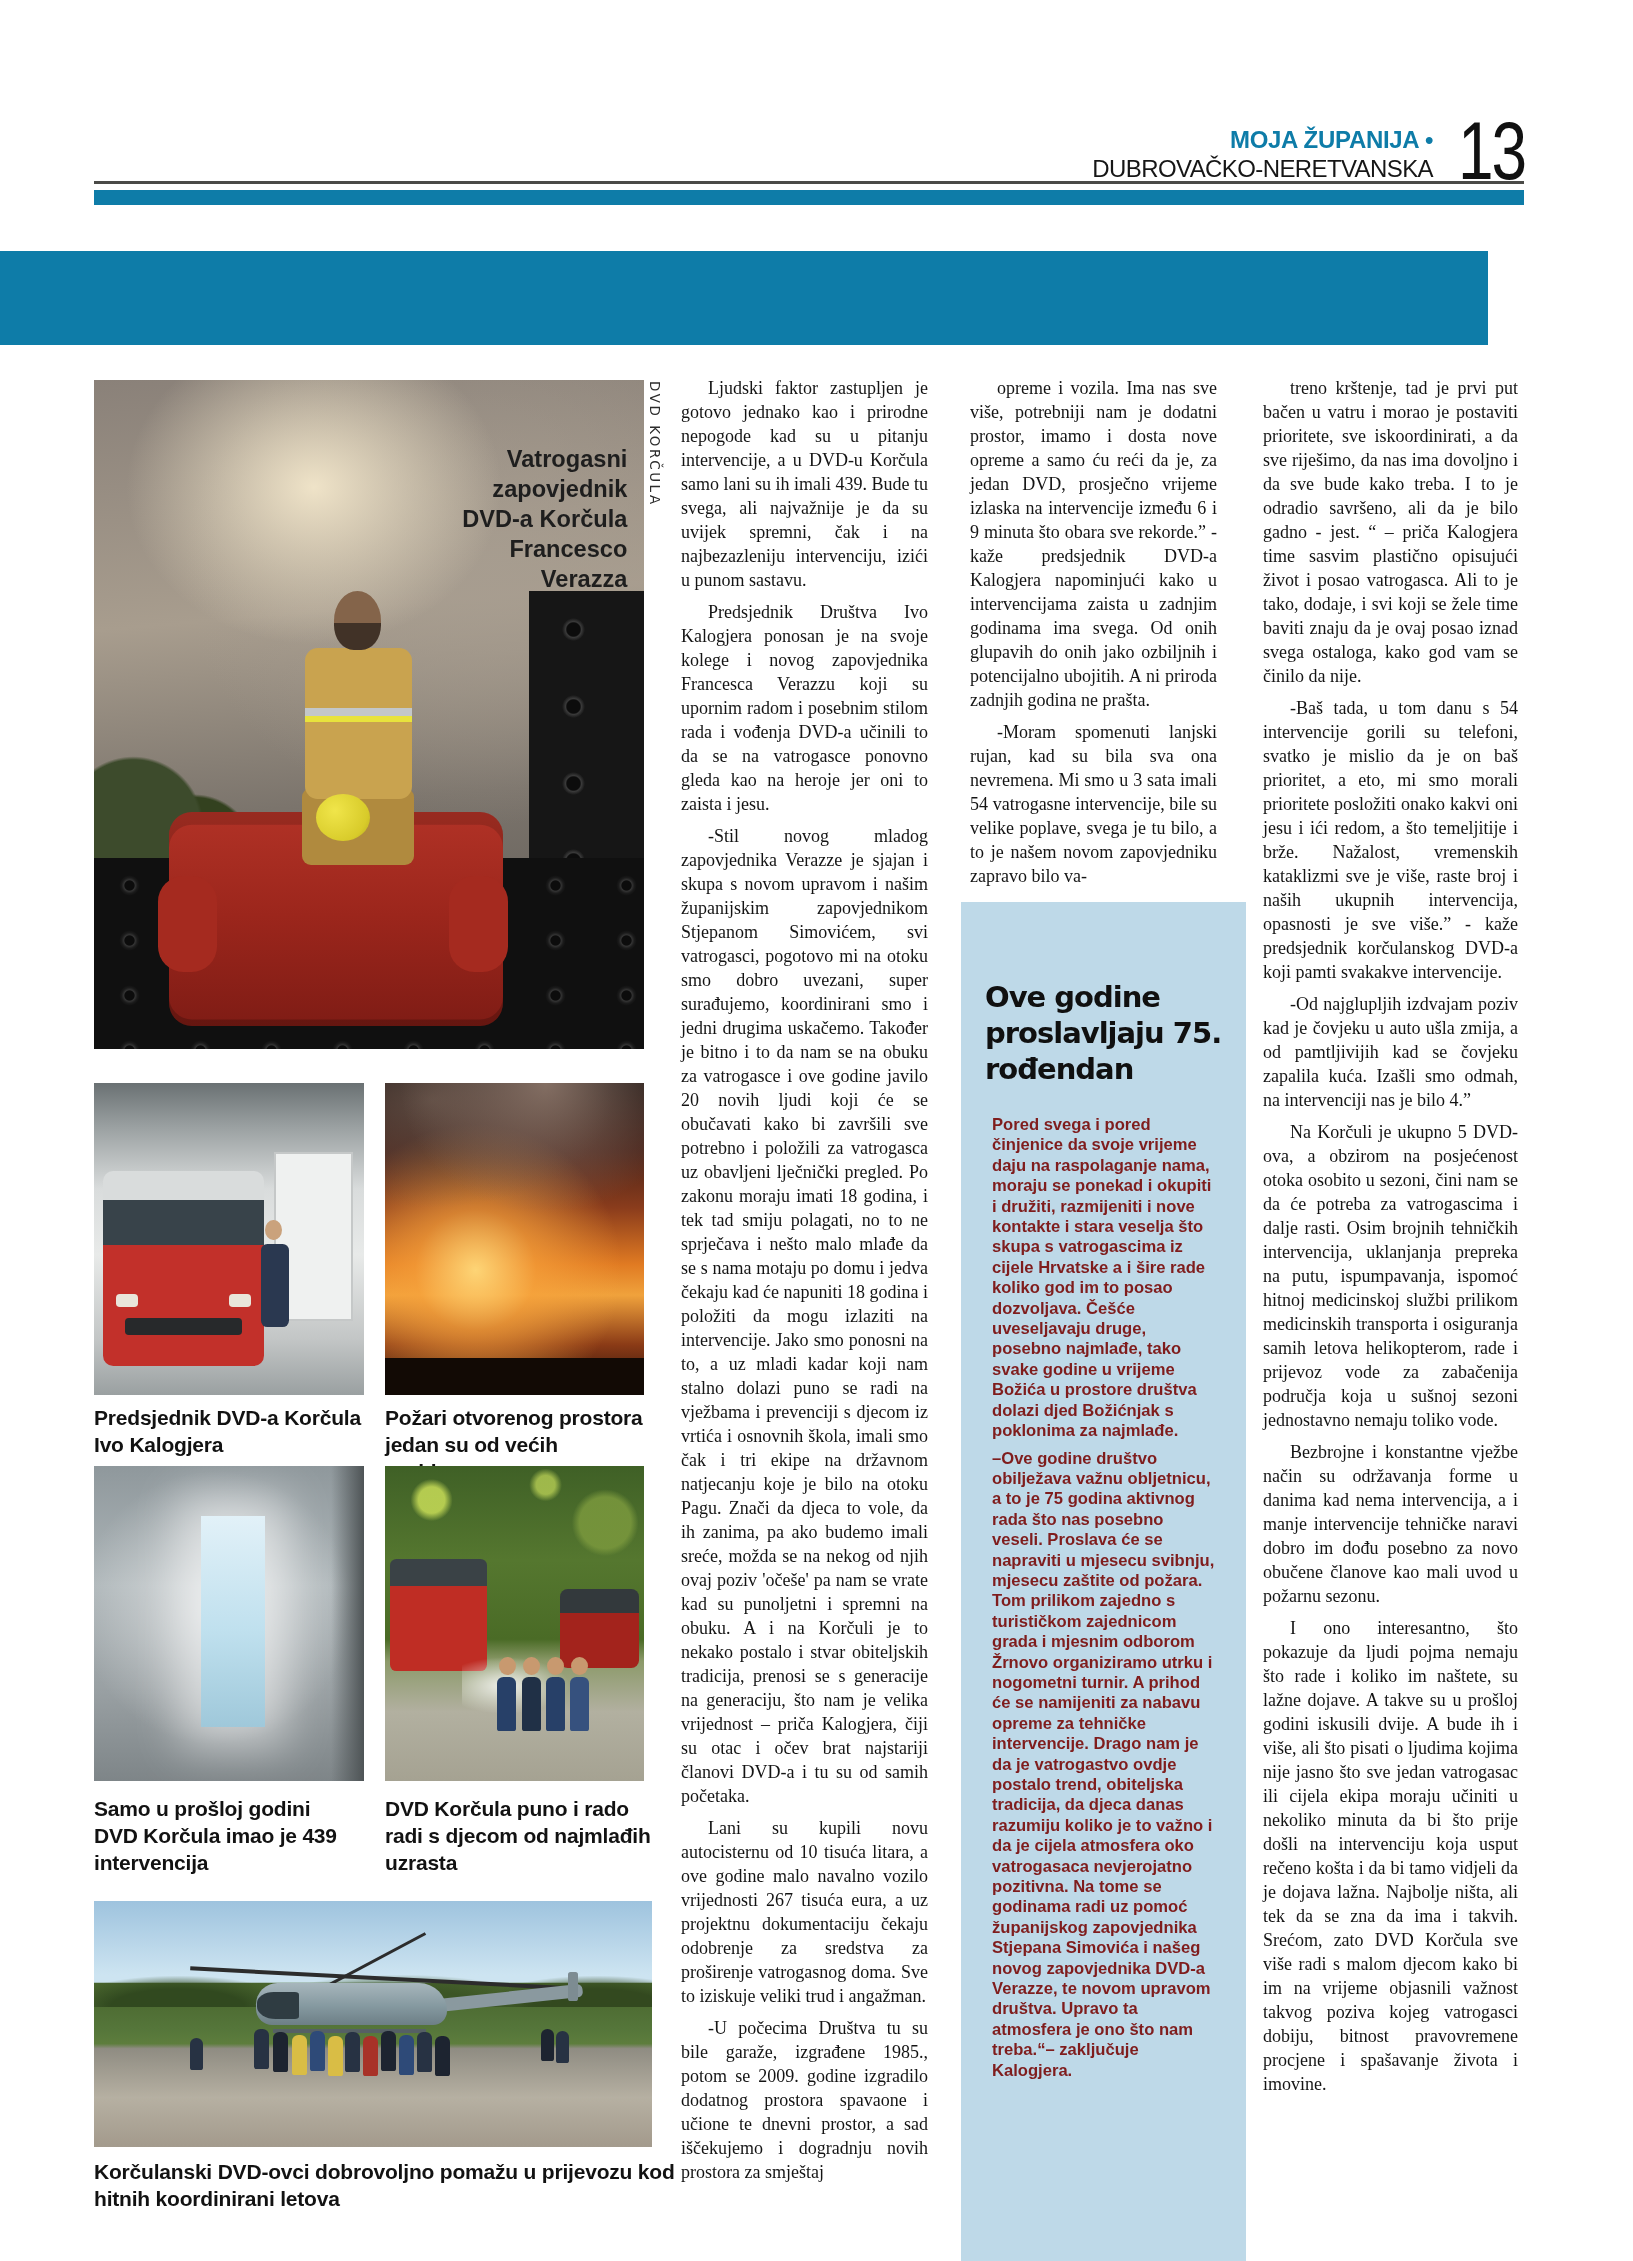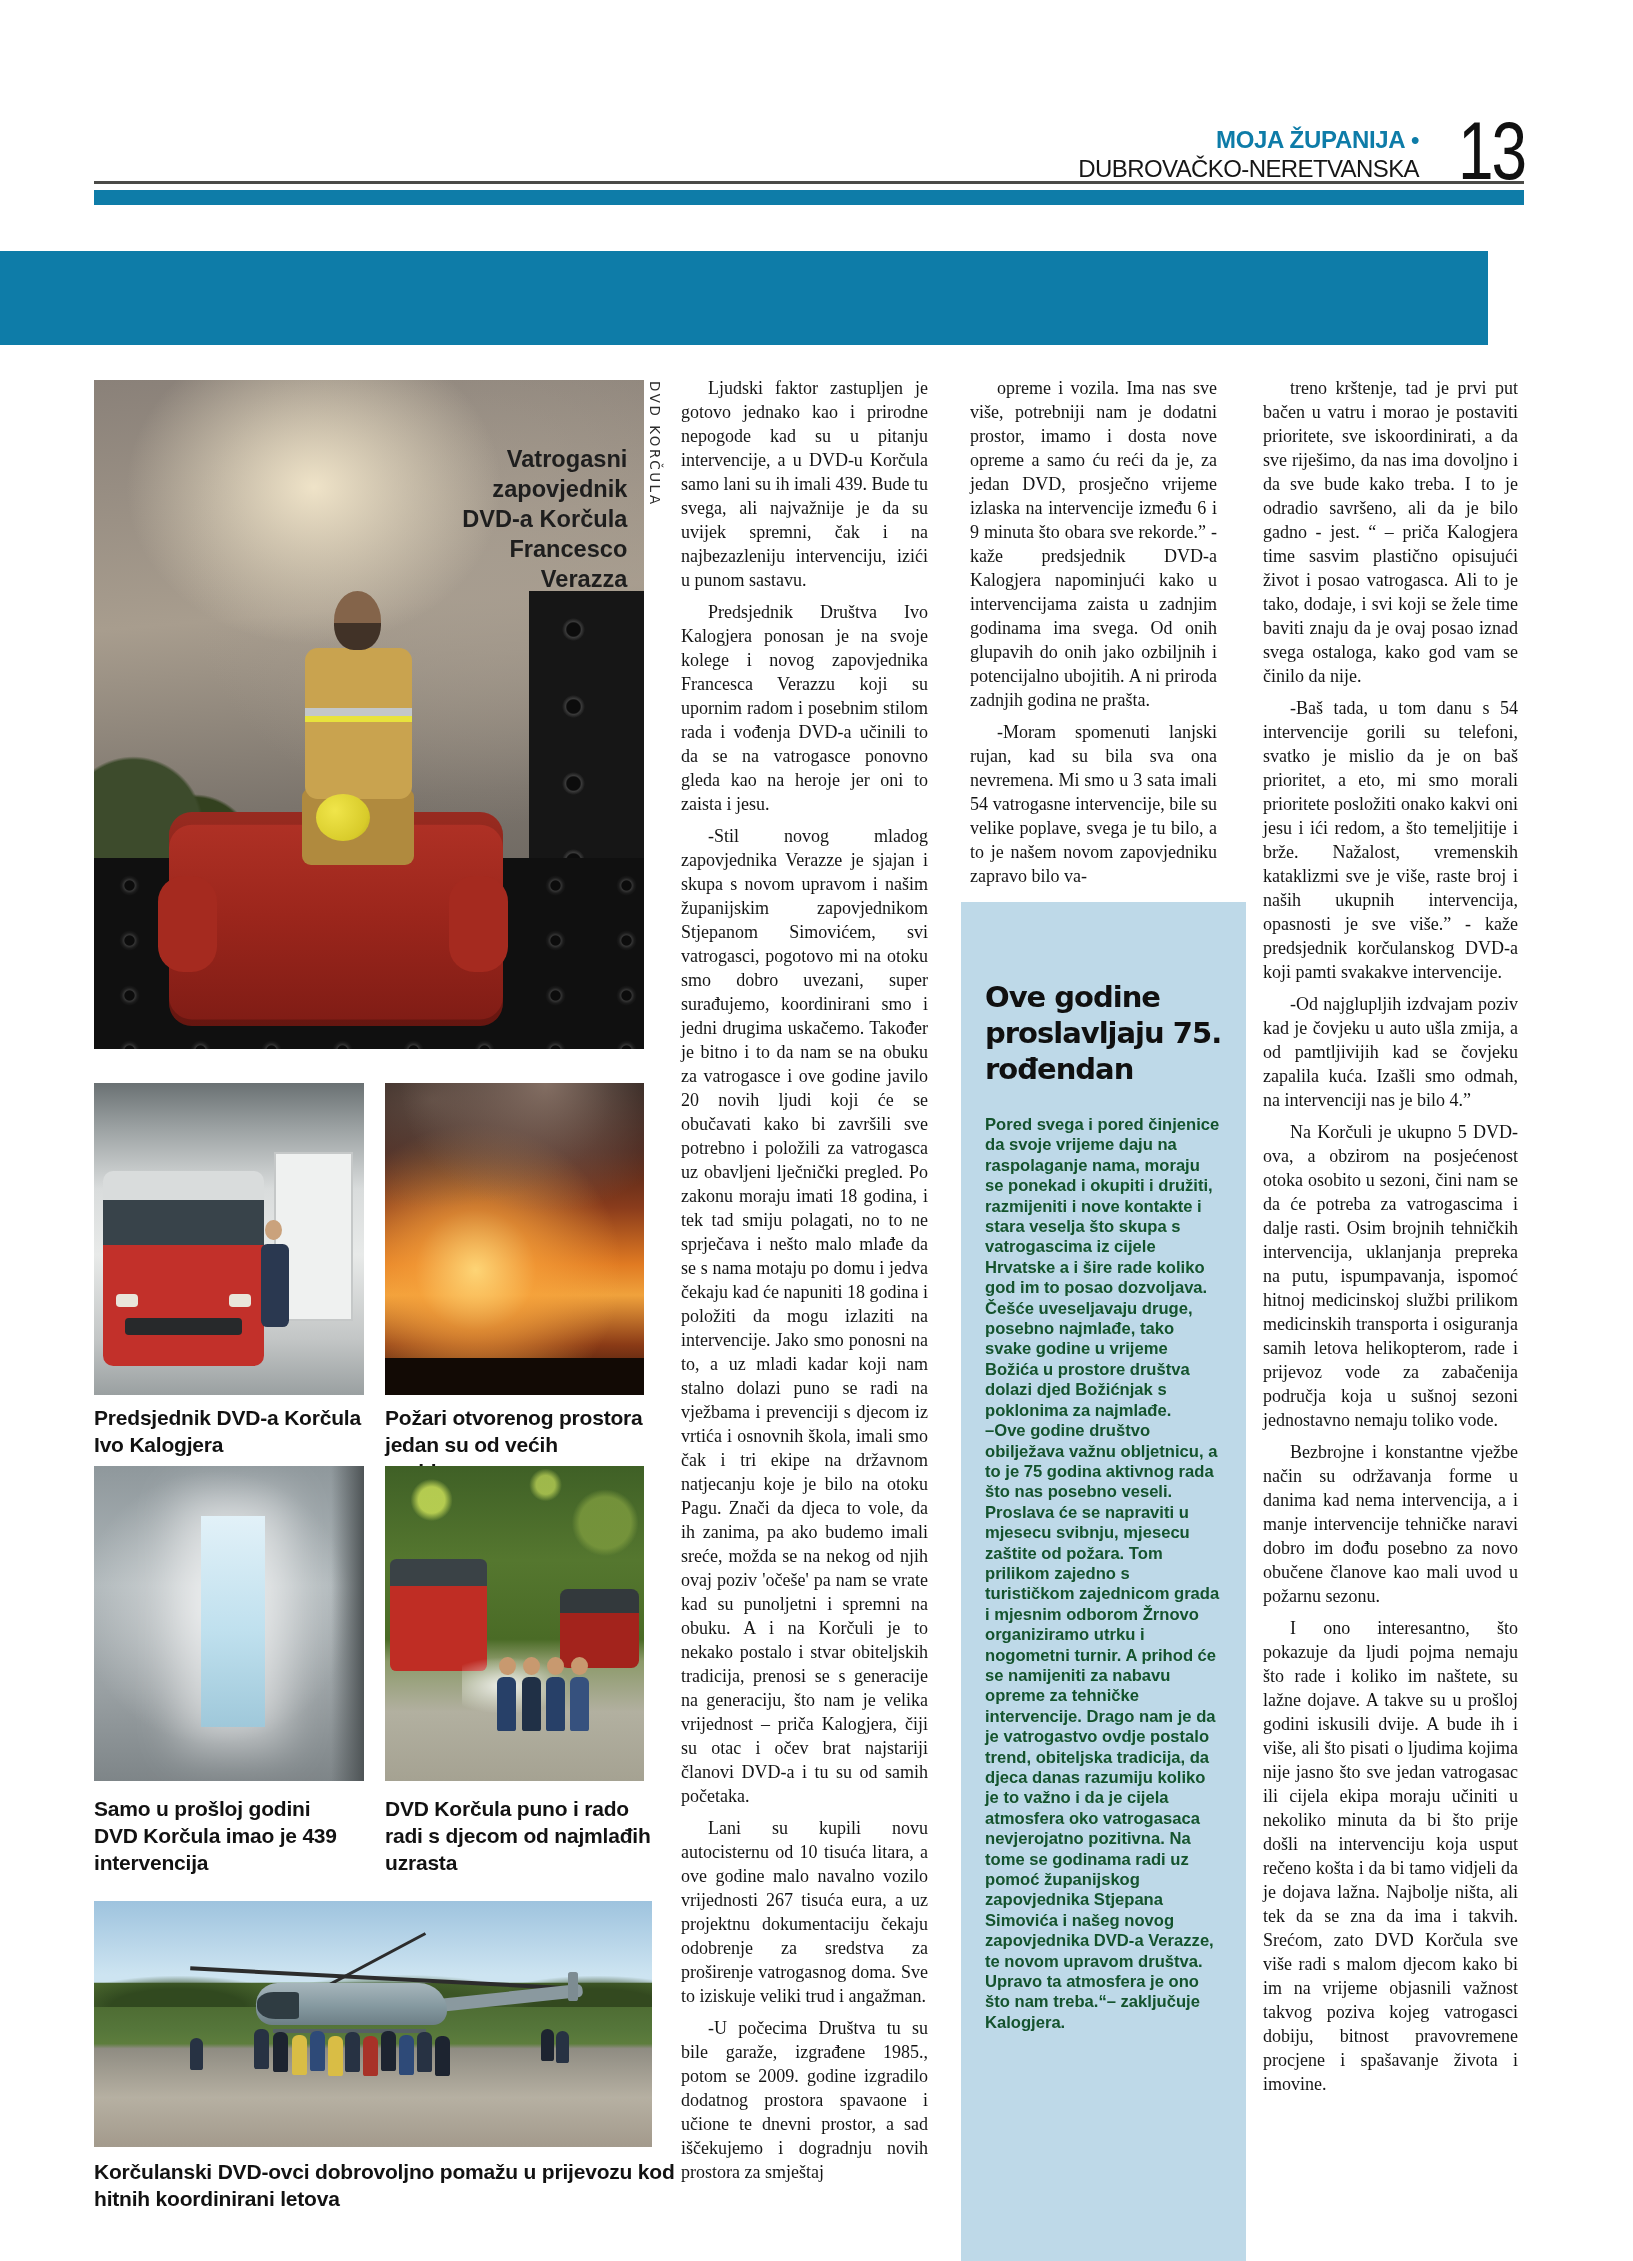--- a/index.html
+++ b/index.html
@@ -1,20 +1,20 @@
 <!DOCTYPE html>
 <html lang="hr" style="font-size:10.2px"><head>
 <meta charset="utf-8">
 <style>
   html,body{margin:0;padding:0;background:#ffffff;}
   .page{position:relative;width:1633px;height:2261px;background:#fff;overflow:hidden;
         font-family:"Liberation Serif",serif;color:#1a1a1a;}
 
   
-  .masthead{position:absolute;top:116px;right:108px;display:flex;align-items:flex-start;gap:20px;}
+  .masthead{position:absolute;top:116px;right:108px;display:flex;align-items:flex-start;gap:6px;}
   .masthead-text{text-align:right;font-family:"Liberation Sans",sans-serif;line-height:29px;padding-top:9px;}
   .masthead-section{color:#0e7ca8;font-weight:700;font-size:24px;letter-spacing:-0.3px;}
   .masthead-region{color:#161616;font-weight:400;font-size:24px;letter-spacing:-0.6px;}
   .page-number{font-family:"Liberation Sans",sans-serif;font-size:82px;font-weight:400;line-height:69px;
                color:#111;transform:scaleX(0.78);transform-origin:right top;letter-spacing:-2.6px;}
 
   .rule-dark{position:absolute;left:94px;top:181px;width:1430px;height:3.2px;background:#4a4a47;}
   .rule-blue{position:absolute;left:94px;top:190px;width:1430px;height:15.3px;background:#0e7ca8;}
   .band-blue{position:absolute;left:0;top:251px;width:1488px;height:94px;background:#0e7ca8;}
 
@@ -141,21 +141,21 @@
   #col1{left:673px;height:1820px;}
   #col2{left:962px;height:530px;}
   #col3{left:1255px;width:271px;height:1820px;}
 
   
   .highlight-box{position:absolute;left:961px;top:902px;width:285px;height:1570px;
       background:#bed9e8;box-sizing:border-box;padding:77px 24px 19px 24px;overflow:hidden;}
   .box-title{font-family:"DejaVu Sans",sans-serif;font-weight:700;font-size:29px;line-height:36px;
       letter-spacing:-1px;color:#101010;white-space:pre-line;margin:0 0 28px 0;}
   .box-body p{font-family:"Liberation Sans",sans-serif;font-weight:700;font-size:16.6px;line-height:20.4px;
-      color:#14532d;margin:0;text-align:left;}
+      color:#7f1d1d;margin:7px;text-align:left;}
 </style>
 </head>
 <body>
 
 <div class="page">
 
   <div class="masthead">
     <div class="masthead-text">
       <div class="masthead-section">MOJA ŽUPANIJA •</div>
       <div class="masthead-region">DUBROVAČKO-NERETVANSKA</div>

